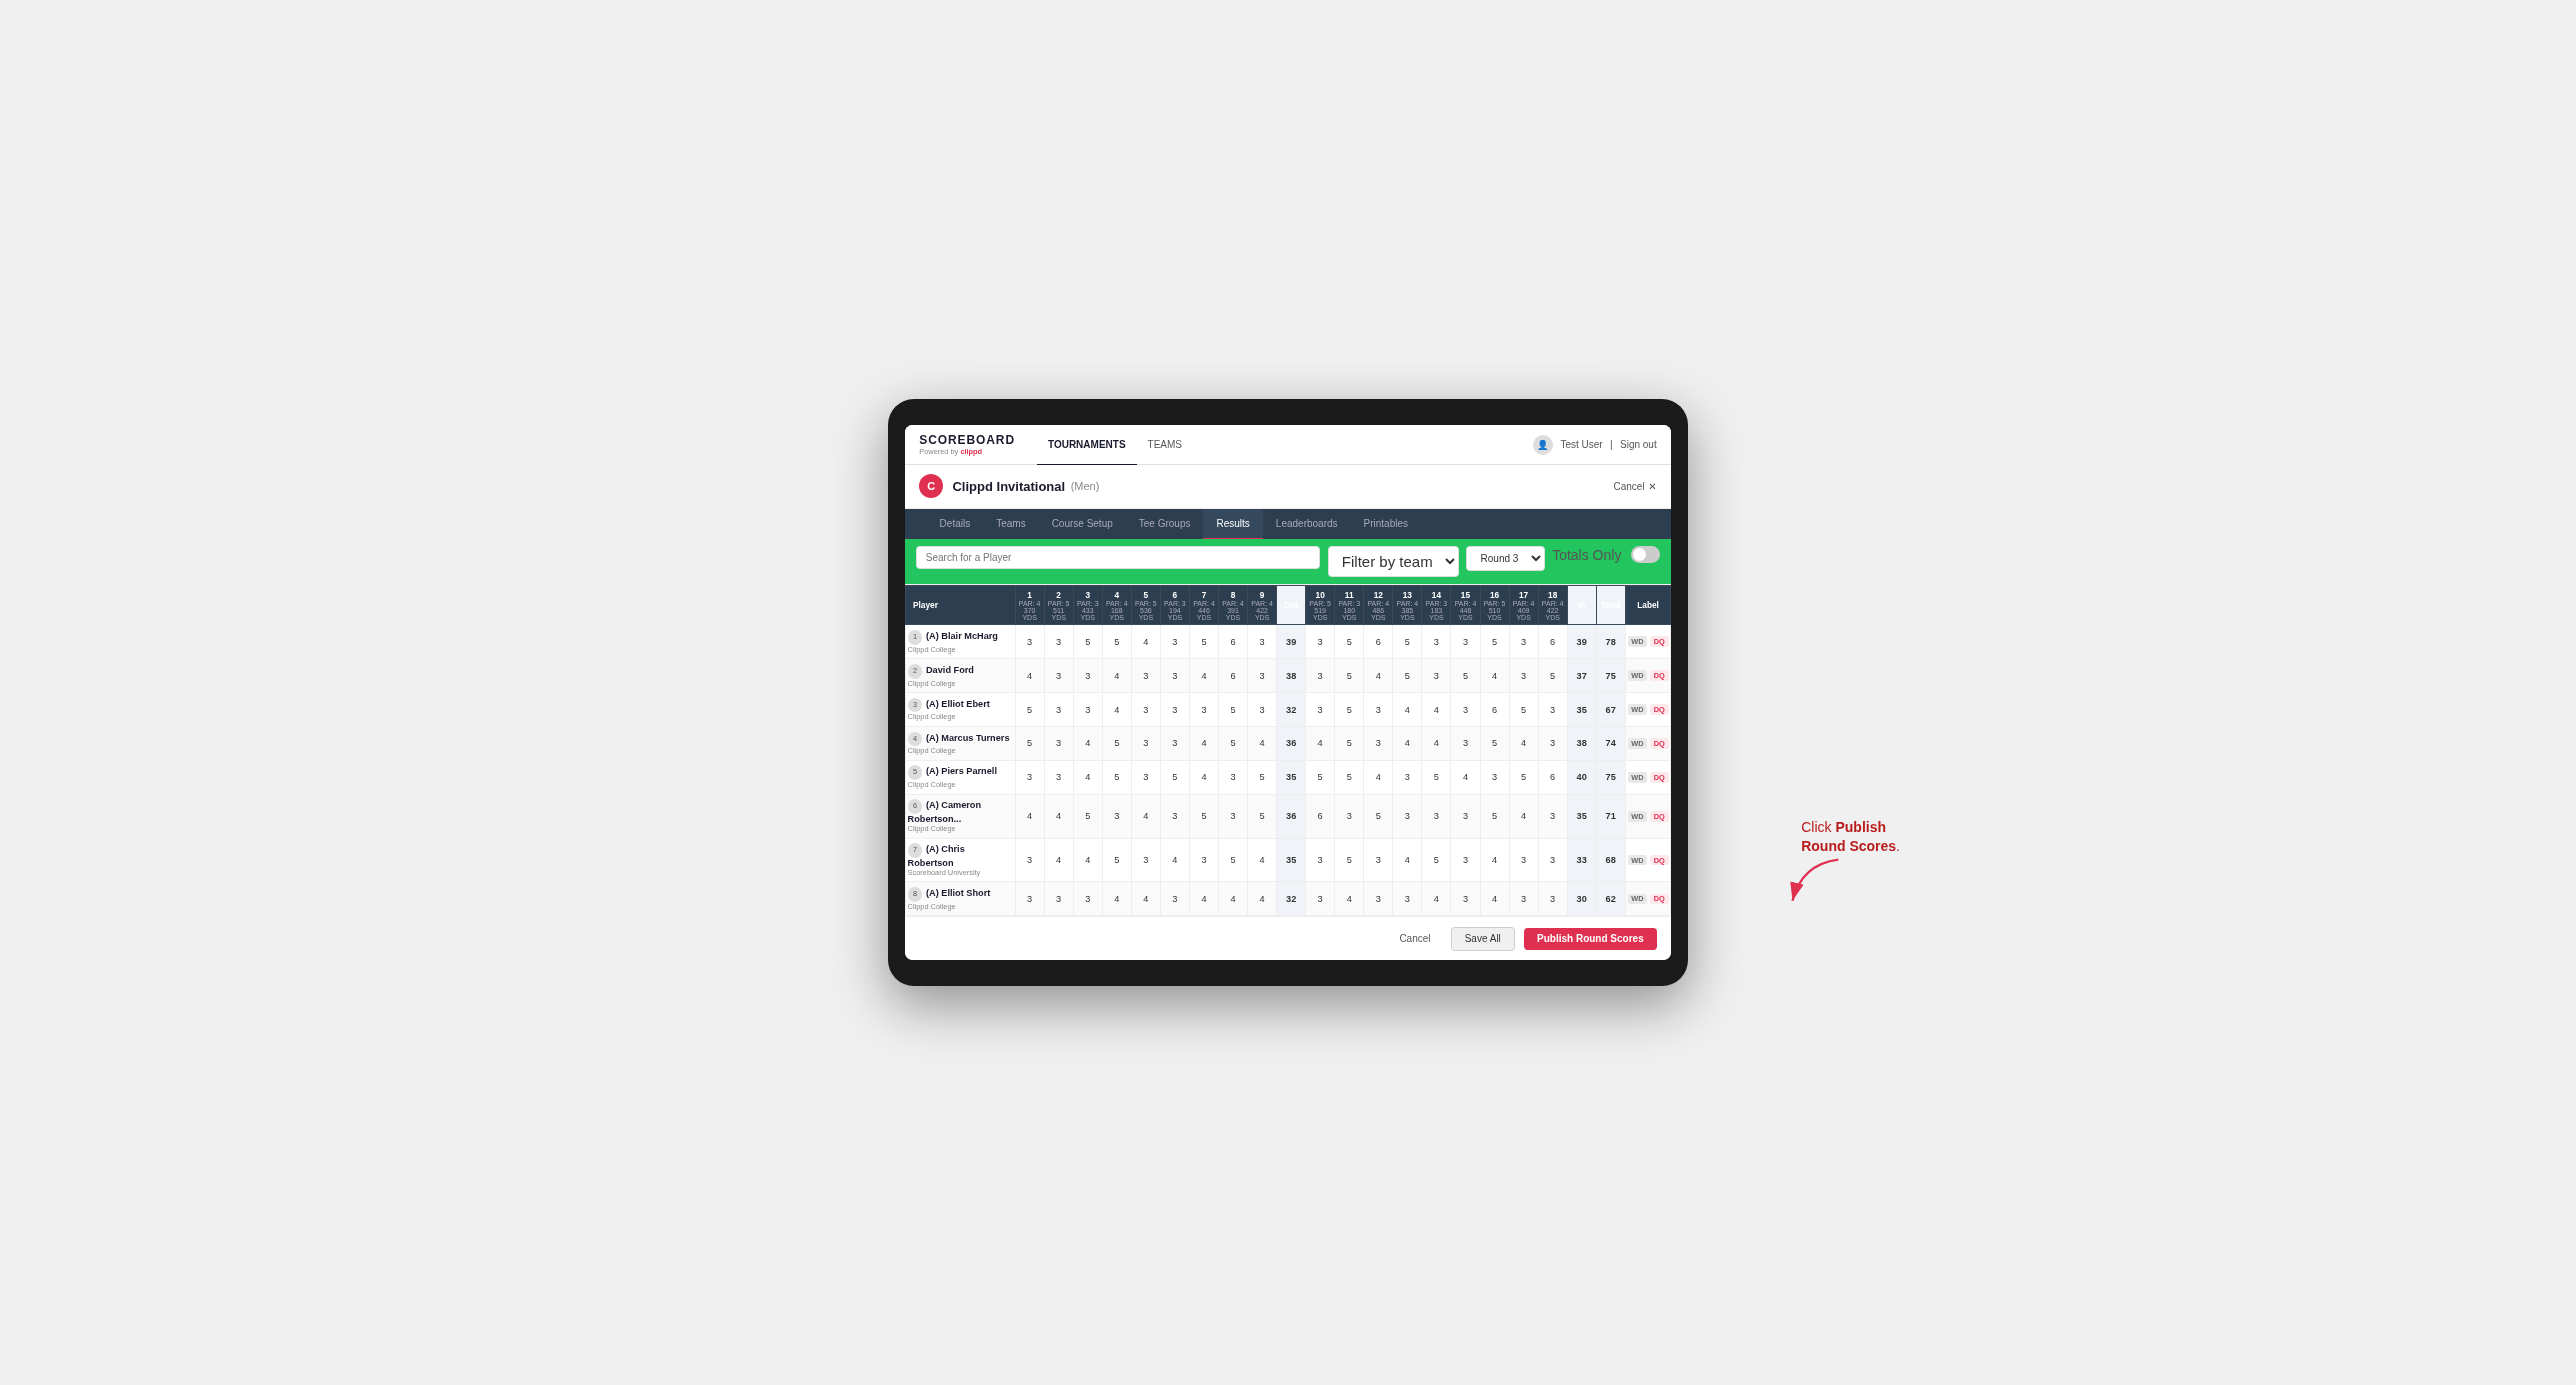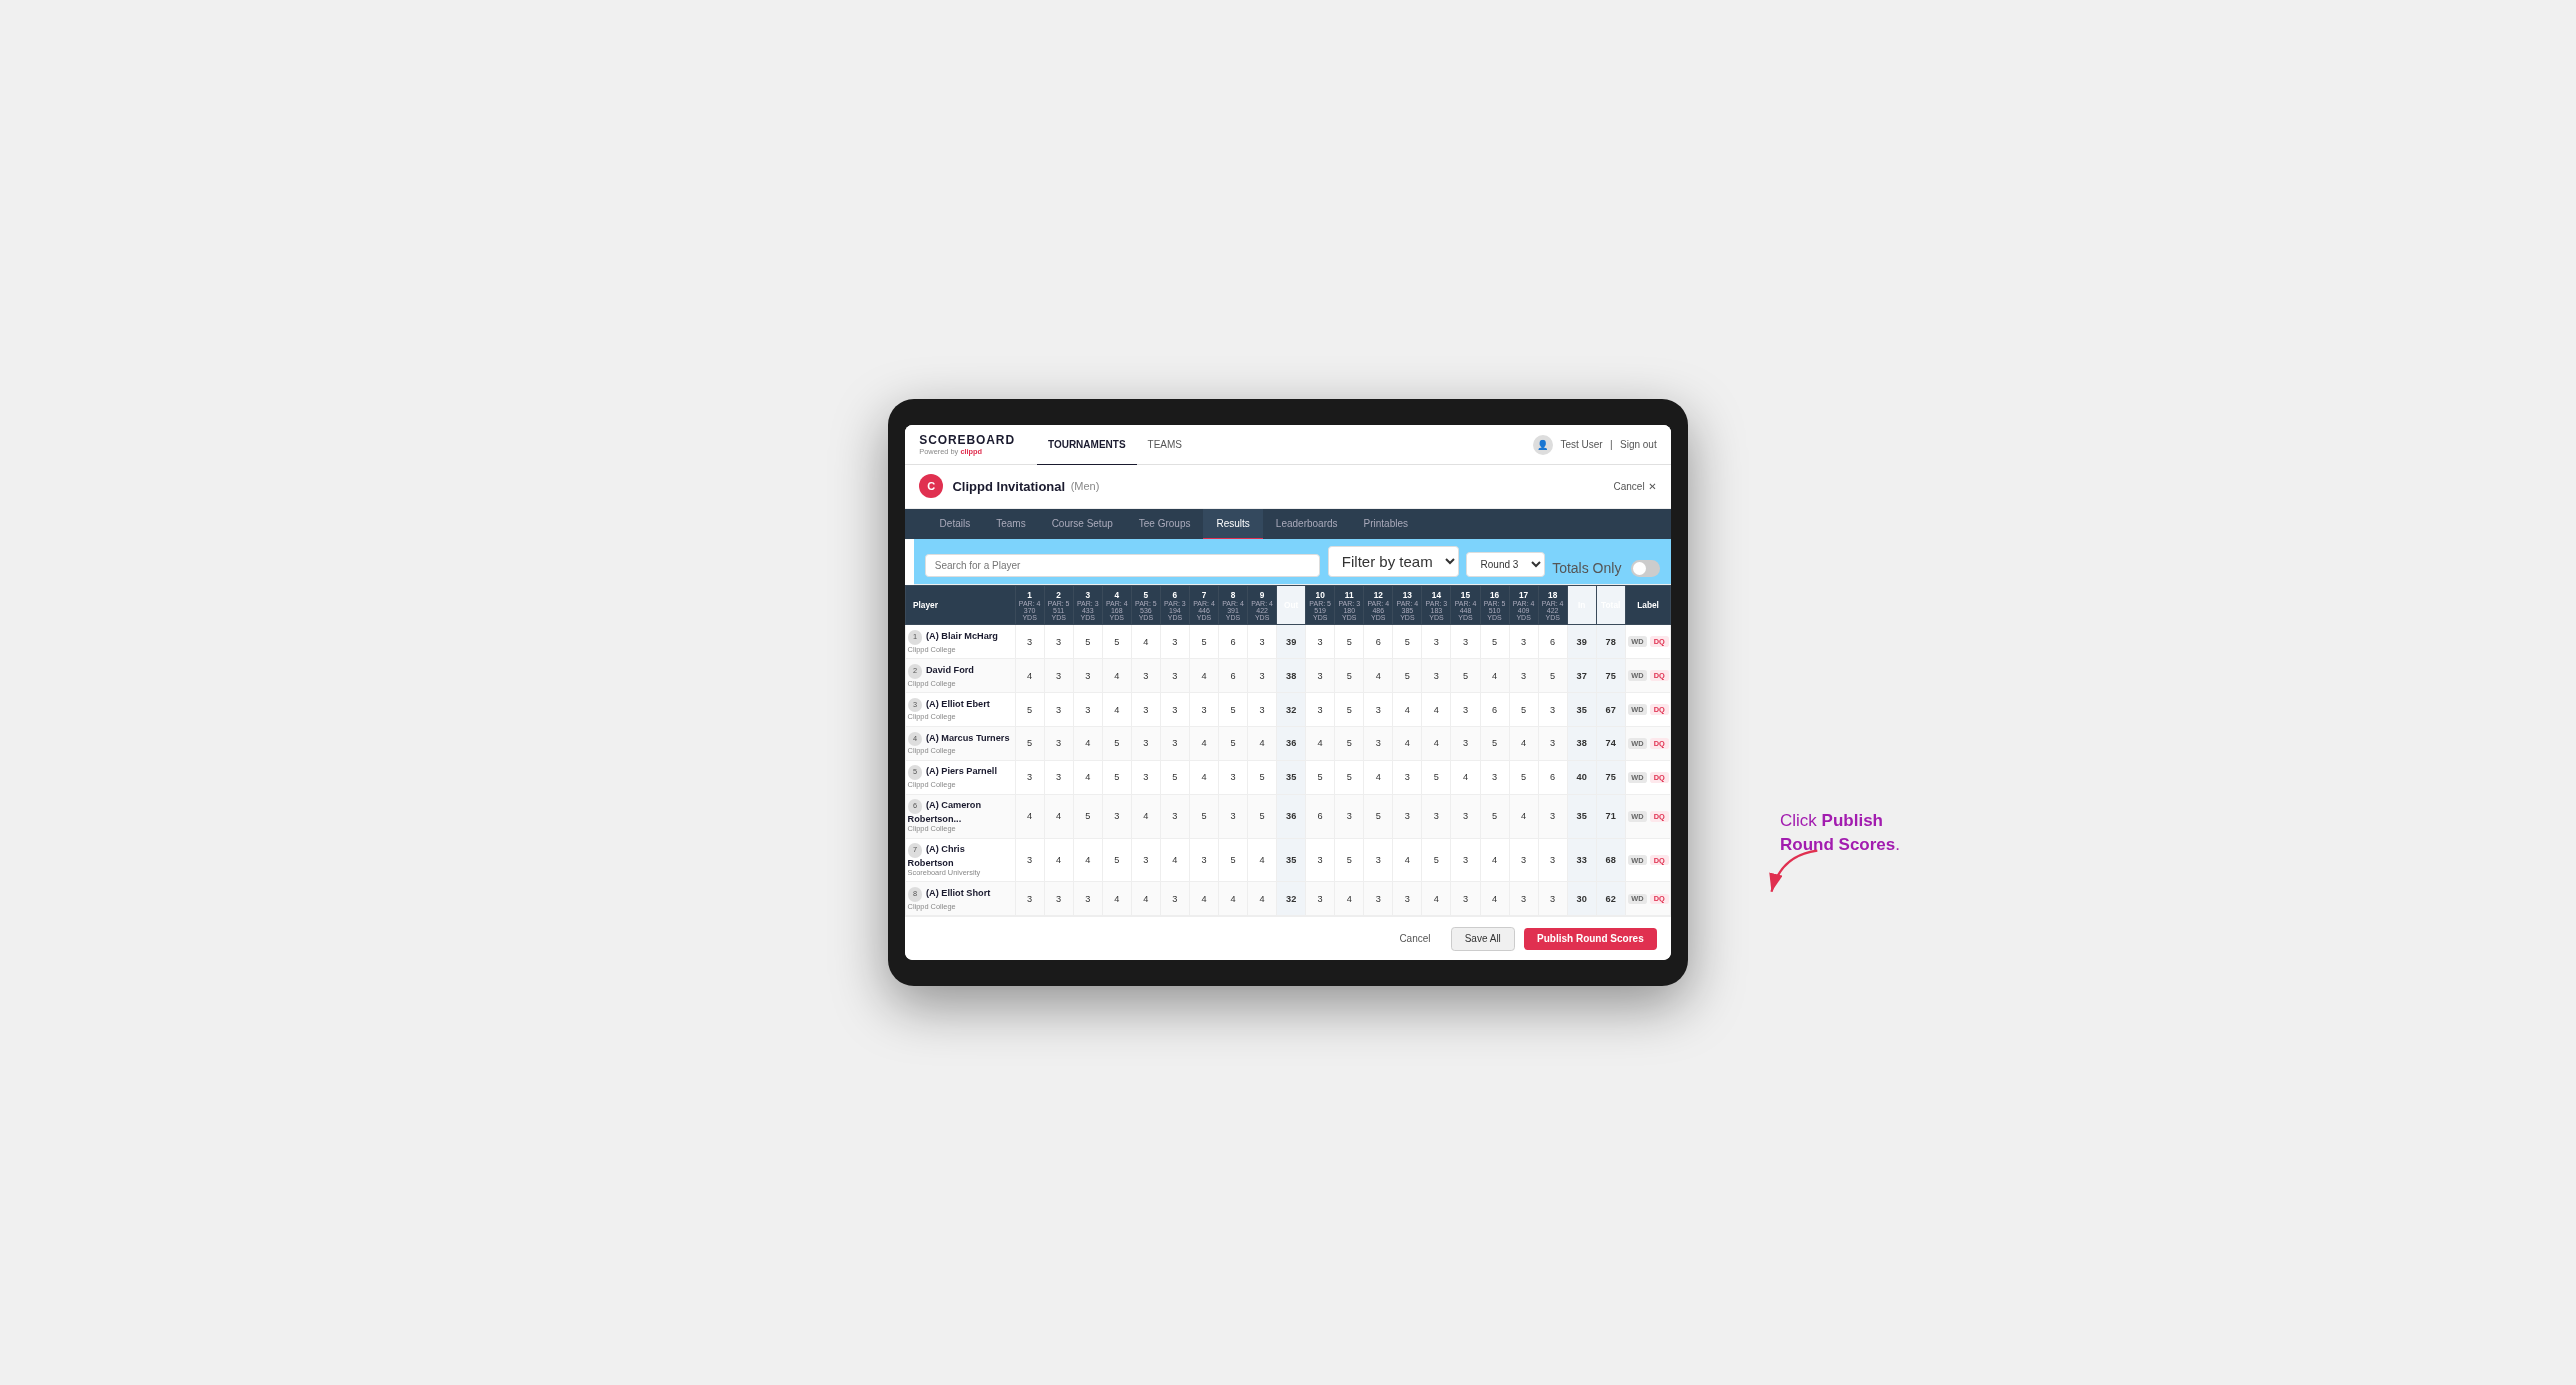--- a/index.html
+++ b/index.html
@@ -144,27 +144,26 @@
       cursor: pointer;
       border-bottom: 1.8px solid transparent;
     }
     .tab-item.active {
       color: #fff;
       border-bottom: 1.8px solid #e03050;
       background: #34495e;
     }
     
     .controls-row {
-      background: #7dd3fc;
+      background: #22c55e;
       padding: 7.4px 11px;
       display: flex;
-      align-items: flex-end;
+      align-items: flex-start;
       gap: 7.4px;
       border-bottom: 0.9px solid #eee;
-      margin-left: 9px;
     }
     .search-input {
       flex: 1;
       border: 0.9px solid #ddd;
       border-radius: 3.7px;
       padding: 4.6px 9.2px;
       font-size: 10px;
       color: #333;
       outline: none;
     }
@@ -691,21 +690,21 @@
 
       <div class="bottom-bar annotation-area">
         <button class="btn-cancel">Cancel</button>
         <button class="btn-save">Save All</button>
         <button class="btn-publish">Publish Round Scores</button>
       </div>
 
     </div>
   </div>
 
-  <div style="position:absolute; right:-212px; bottom:129px; font-size:17px; color:#a21caf; white-space:nowrap; line-height:1.4;">
+  <div style="position:absolute; right:-212px; bottom:129px; font-size:14px; color:#b91c1c; white-space:nowrap; line-height:1.4;">
     Click <strong>Publish<br>Round Scores</strong>.
     <svg width="74" height="55" style="position:absolute; left:-18.4px; top:37px;" viewBox="0 0 80 60">
       <defs>
         <marker id="arrowhead" markerWidth="8" markerHeight="6" refX="8" refY="3" orient="auto">
           <polygon points="0 0, 8 3, 0 6" fill="#e03050"></polygon>
         </marker>
       </defs>
       <path d="M 60 5 Q 20 10 10 50" stroke="#e03050" stroke-width="2.5" fill="none" marker-end="url(#arrowhead)"></path>
     </svg>
   </div>

